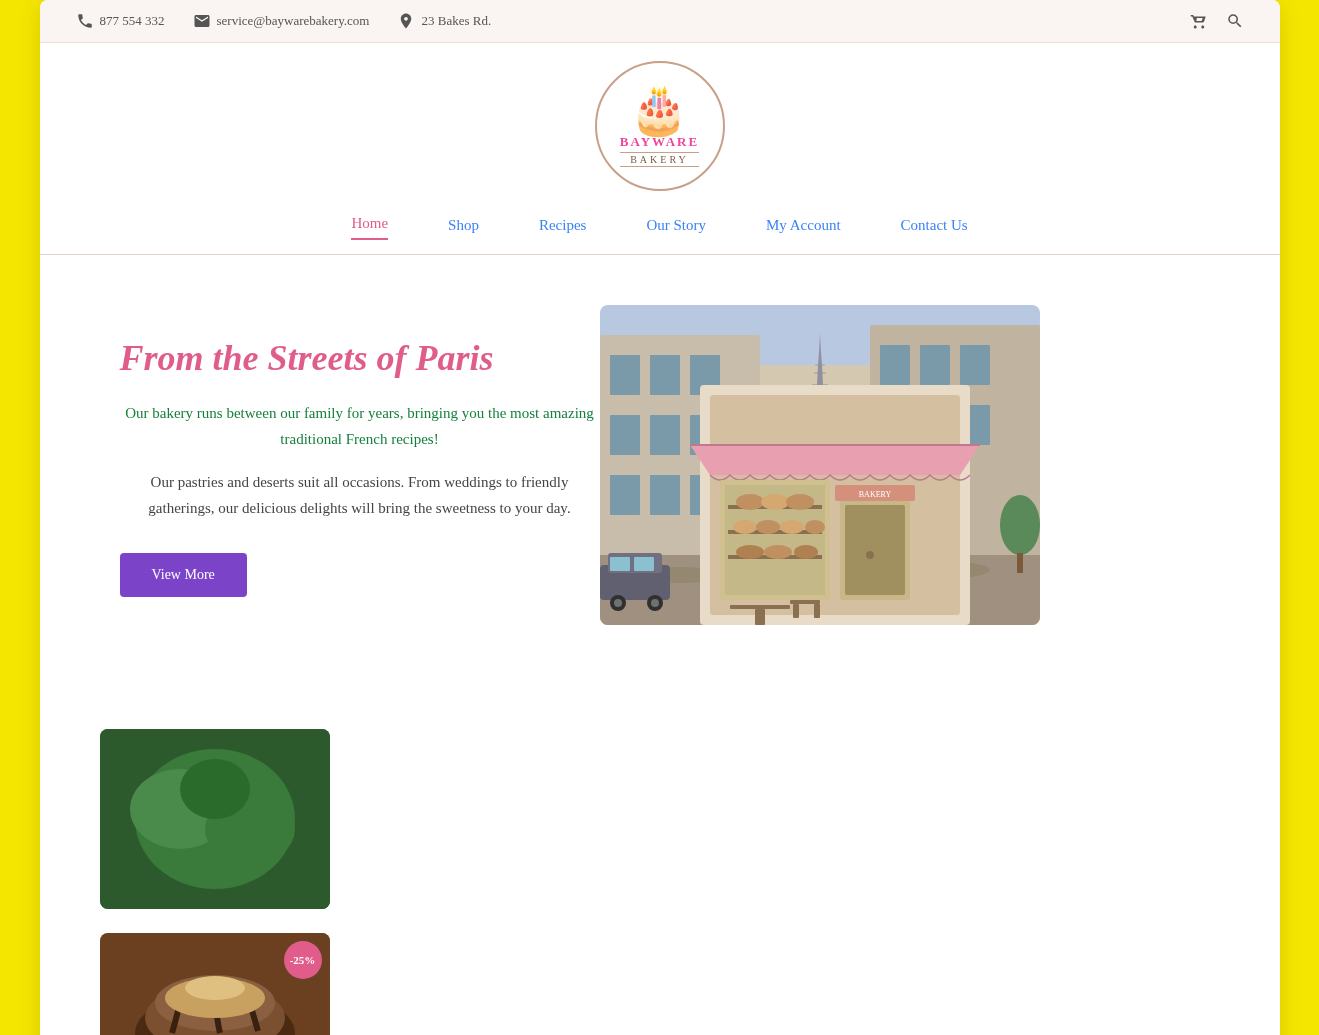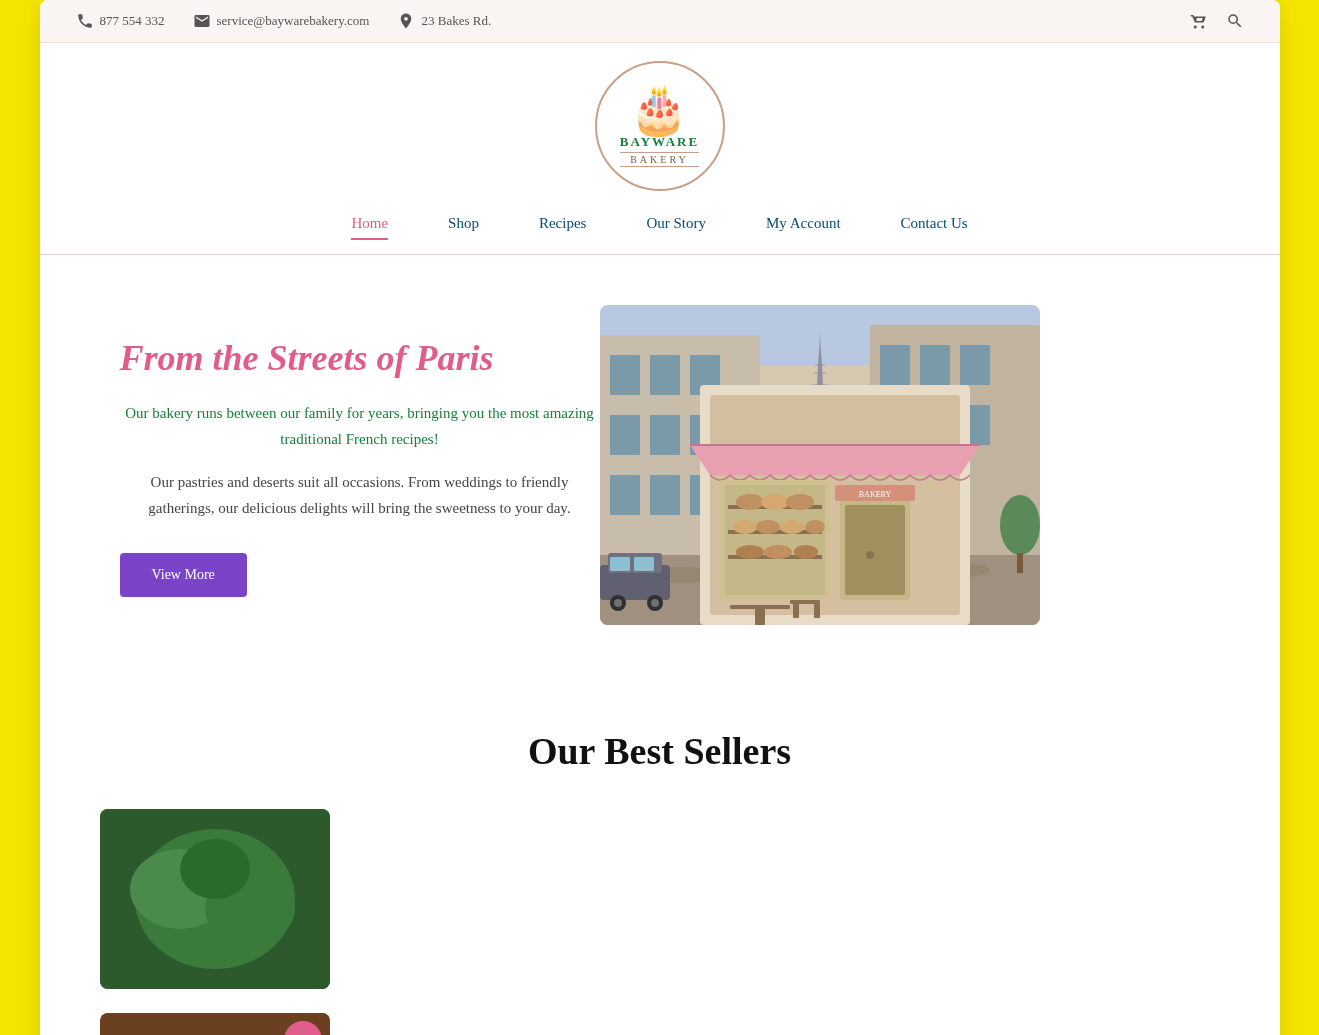--- a/index.html
+++ b/index.html
@@ -78,21 +78,21 @@
       text-align: center;
     }
     .logo-cake {
       font-size: 48px;
       line-height: 1;
     }
     .logo-text-main {
       font-family: 'Georgia', serif;
       font-weight: bold;
       font-size: 13px;
-      color: #15803d;
+      color: #ec4899;
       letter-spacing: 2px;
       text-transform: uppercase;
     }
     .logo-text-sub {
       font-size: 10px;
       color: #7a5c40;
       letter-spacing: 3px;
       text-transform: uppercase;
       border-top: 1px solid #c8a08a;
       border-bottom: 1px solid #c8a08a;
@@ -100,24 +100,25 @@
       margin-top: 2px;
     }
     
     .nav {
       display: flex;
       justify-content: center;
       gap: 60px;
       padding: 14px 8px;
       border-bottom: 1px solid #e0d0c8;
       background: #fff;
+      align-items: flex-end;
     }
     .nav-item {
       font-size: 15px;
-      color: #0c4a6e;
+      color: #3b82f6;
       cursor: pointer;
       text-decoration: none;
       padding-bottom: 6px;
       font-family: 'Georgia', serif;
     }
     .nav-item.active {
       color: #e05c8a;
       border-bottom: 2px solid #e05c8a;
     }
     
@@ -385,21 +386,20 @@
 
         <circle cx="690" cy="270" r="6" fill="#c8a080"></circle>
 
         <ellipse cx="420" cy="220" rx="20" ry="30" fill="#5a8a5a"></ellipse>
         <rect x="417" y="248" width="6" height="20" fill="#7a5a3a"></rect>
       </svg>
     </div>
   </div>
 
   <div class="best-sellers">
-    <div class="best-sellers-title">Our Best Sellers</div>
     <div class="products-row">
 
       <div class="product-card">
         <div class="product-img-placeholder prod1">
           <svg width="230" height="180" viewBox="0 0 230 180" xmlns="http://www.w3.org/2000/svg">
             <rect width="230" height="180" fill="#2d5a2d"></rect>
             <ellipse cx="115" cy="90" rx="80" ry="70" fill="#3a7a3a"></ellipse>
             <ellipse cx="80" cy="80" rx="50" ry="40" fill="#4a8a4a"></ellipse>
             <ellipse cx="150" cy="100" rx="45" ry="35" fill="#3a7a3a"></ellipse>
             <ellipse cx="115" cy="60" rx="35" ry="30" fill="#2a6a2a"></ellipse>

